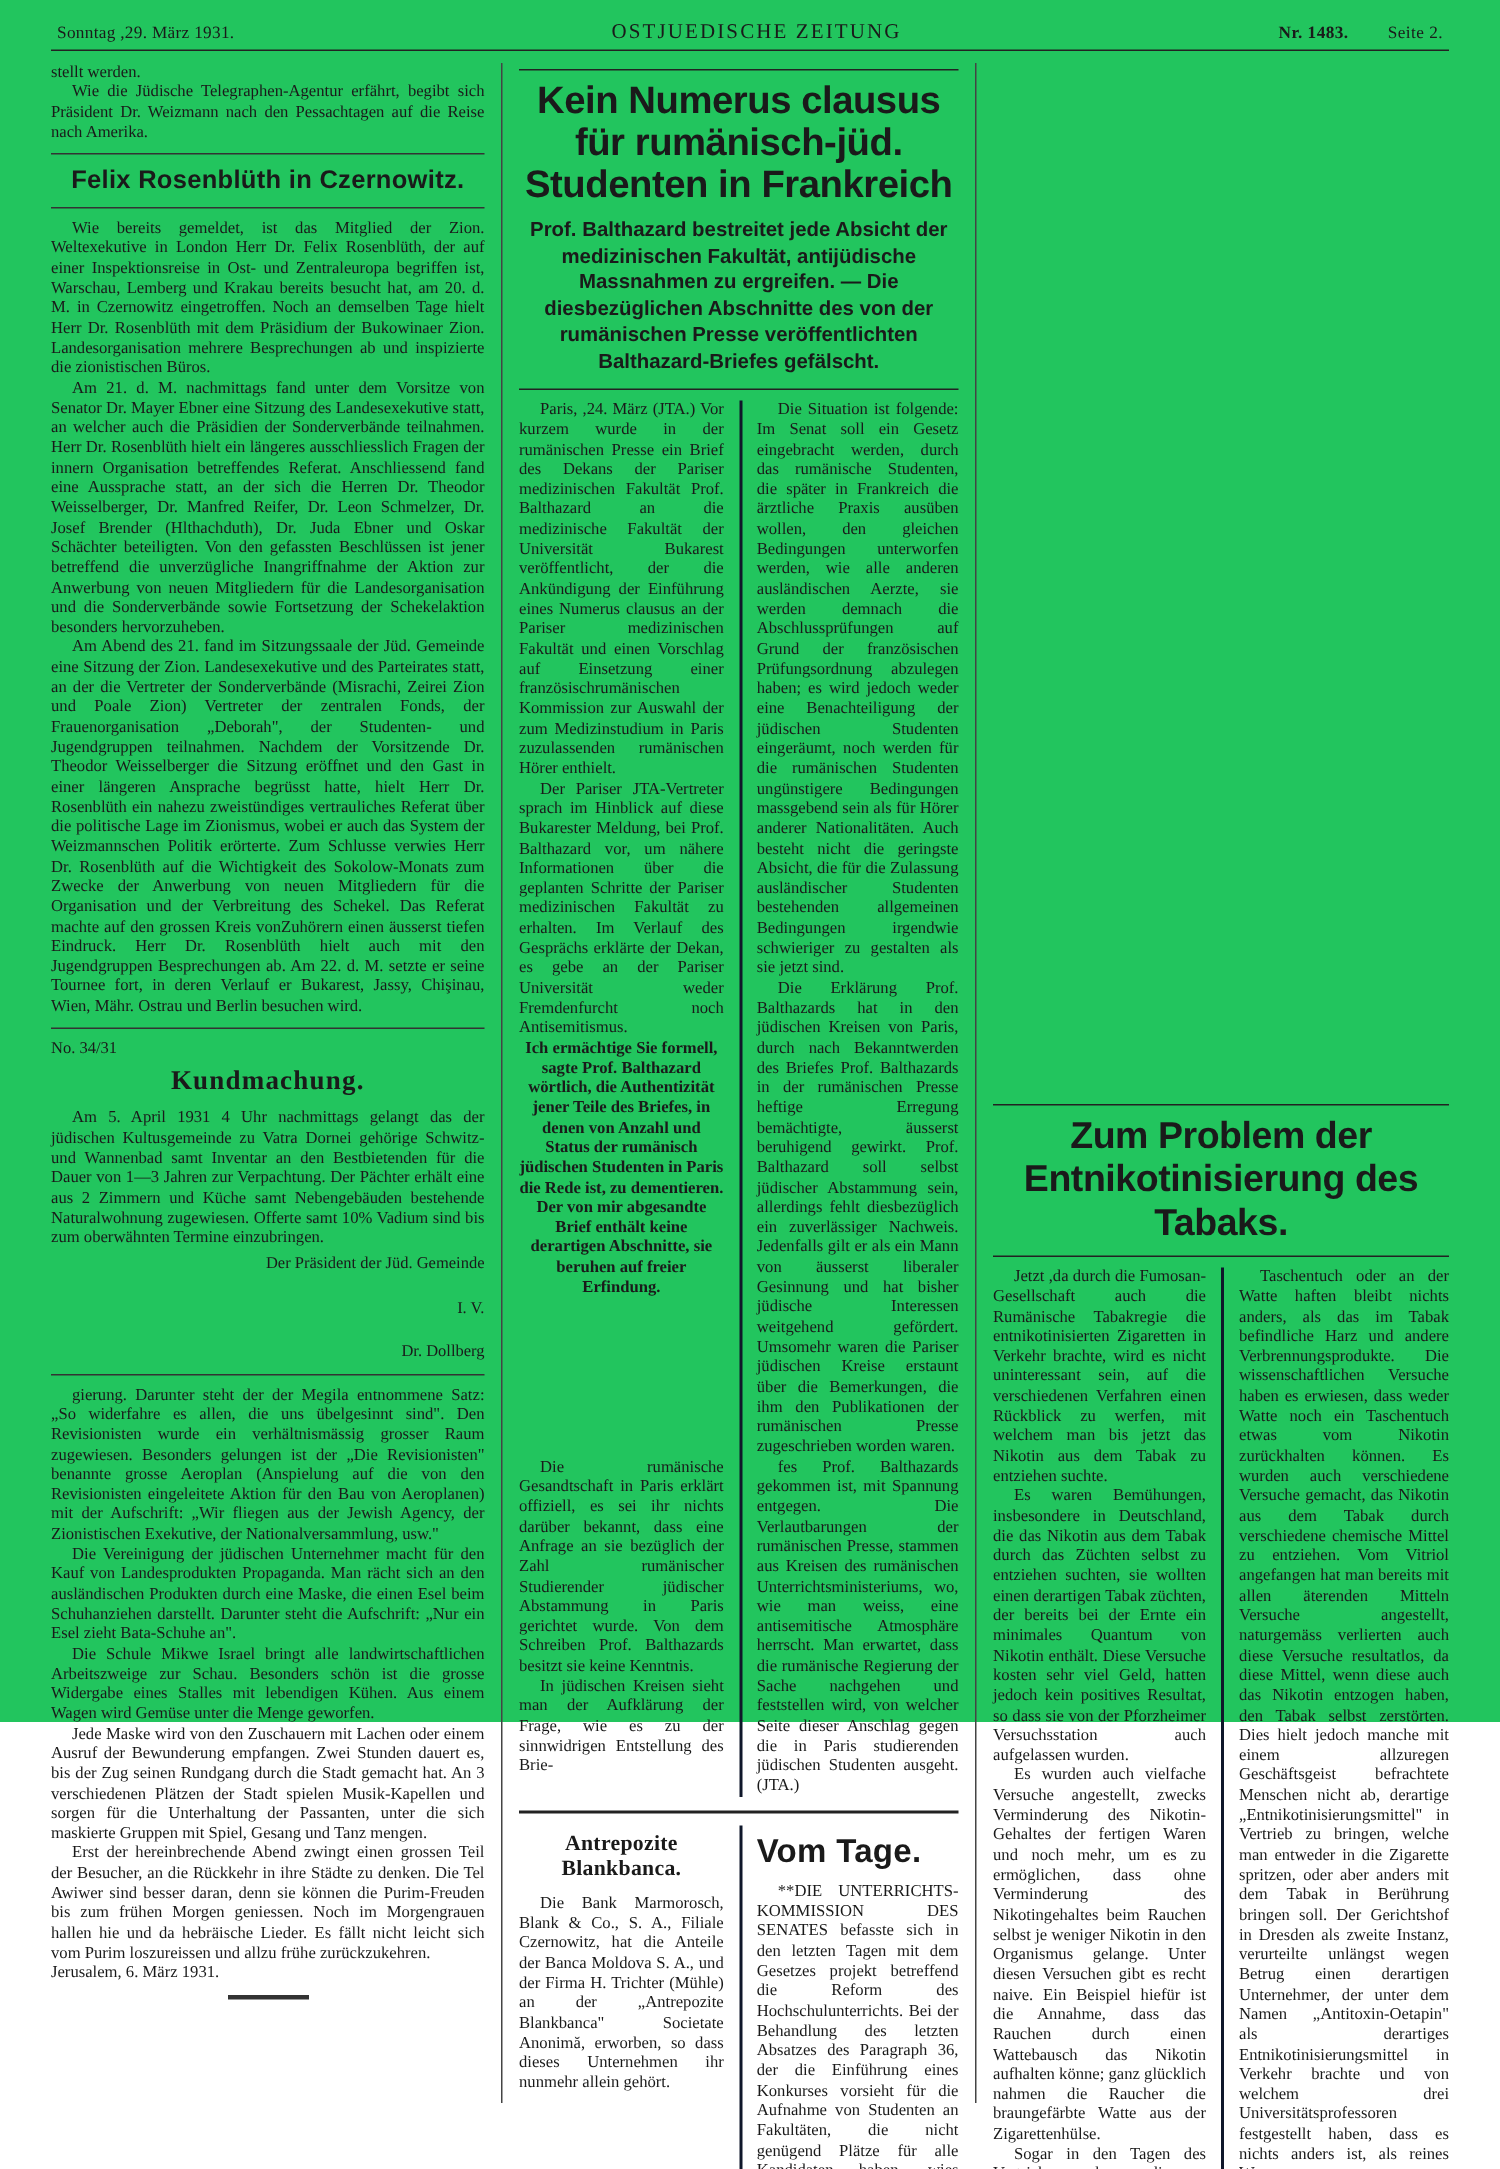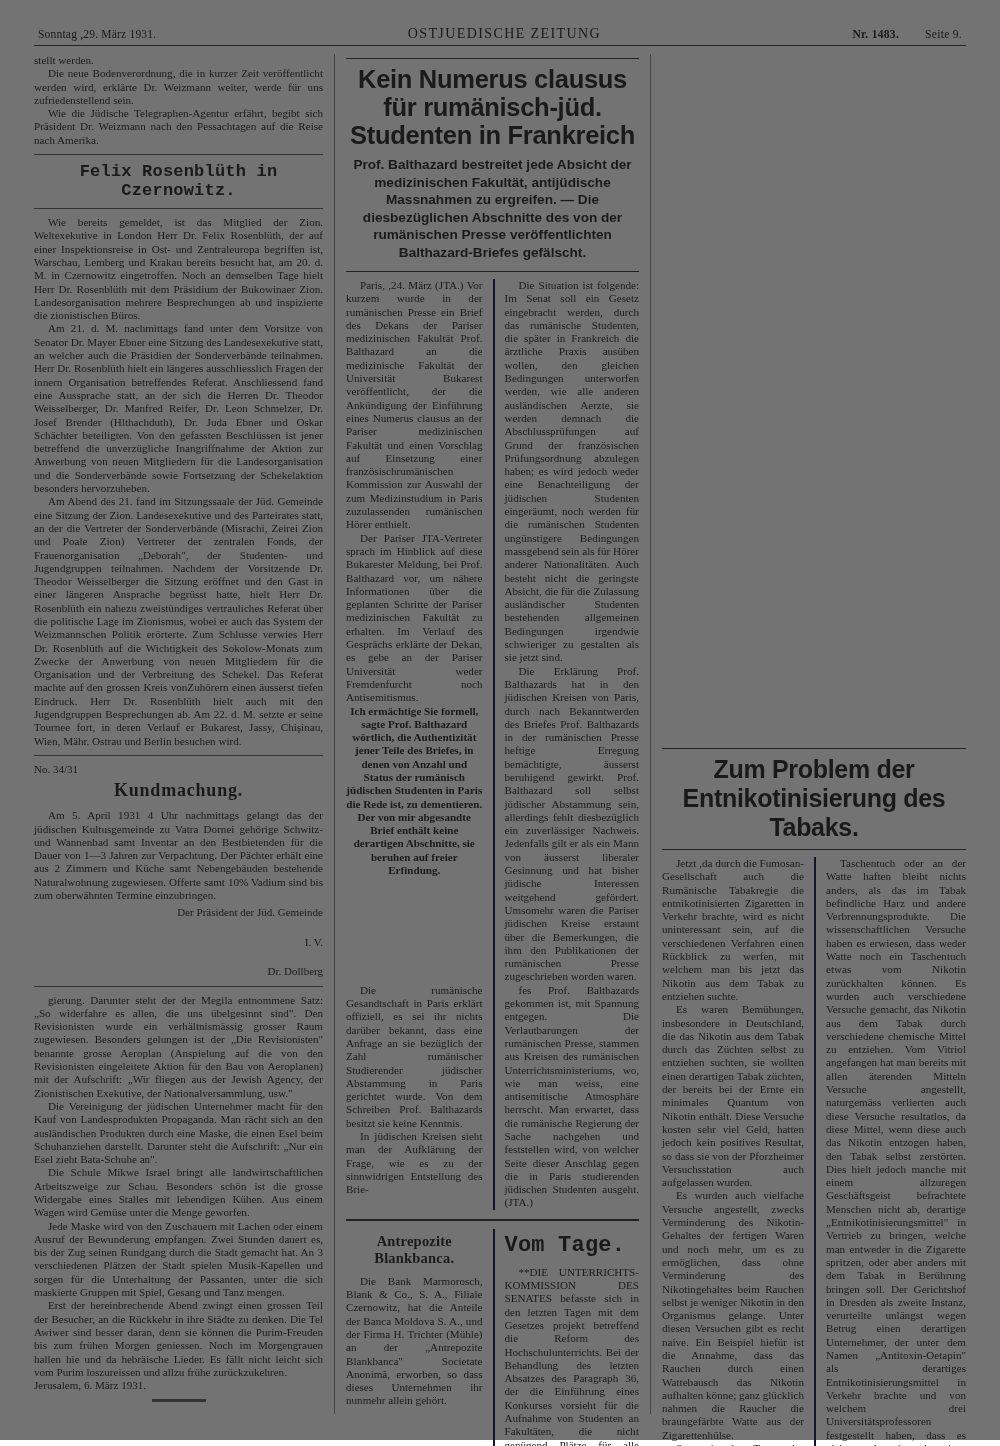--- a/index.html
+++ b/index.html
@@ -12,24 +12,24 @@
     height: 1446px;
     font-family: "Liberation Serif", serif;
     color: #1a1a1a;
     position: relative;
     overflow: hidden;
   }
   .page {
     position: absolute;
     left: 0; top: 0;
     width: 1000px;
-    height: 1440px;
-    background: #737373;
+    height: 1148px;
+    background: #22c55e;
     box-sizing: border-box;
-    padding: 26px 34px 10px 34px;
+    padding: 14px 34px 10px 34px;
   }
   
   .masthead {
     display: flex;
     align-items: baseline;
     justify-content: space-between;
     font-size: 11.5px;
     padding: 0 4px 3px 4px;
     border-bottom: 1.6px solid #222;
   }
@@ -104,21 +104,21 @@
   .headline-rule-top {
     border-top: 1.4px solid #222;
     margin: 4px 0 6px 0;
   }
   .headline-rule-bot {
     border-bottom: 1.4px solid #222;
     margin: 6px 0 7px 0;
   }
   .thin-rule { border-top: 1px solid #333; margin: 7px 0 7px 0; }
   .sec-title {
-    font-family: Liberation Mono, monospace;
+    font-family: Liberation Sans, sans-serif;
     font-weight: bold;
     font-size: 17px;
     text-align: center;
     margin: 4px 0 8px 0;
     letter-spacing: .2px;
   }
   .sec-title.serif {
     font-family: "Liberation Serif", serif;
     font-size: 18px;
     letter-spacing: .8px;
@@ -149,29 +149,28 @@
 </style>
 </head>
 <body>
 
 <div class="page">
 
   <div class="masthead">
     <div class="date">Sonntag ,29. März 1931.</div>
     <div class="paper-title">OSTJUEDISCHE ZEITUNG</div>
     <div class="issue">
-      <span class="no">Nr. 1483.</span><span class="pg">Seite 9.</span>
+      <span class="no">Nr. 1483.</span><span class="pg">Seite 2.</span>
     </div>
   </div>
 
   <div class="columns">
 
     <div class="col col-1">
       <p class="noind">stellt werden.</p>
-      <p>Die neue Bodenverordnung, die in kurzer Zeit veröffentlicht werden wird, erklärte Dr. Weizmann weiter, werde für uns zufriedenstellend sein.</p>
       <p>Wie die Jüdische Telegraphen-Agentur erfährt, begibt sich Präsident Dr. Weizmann nach den Pessachtagen auf die Reise nach Amerika.</p>
 
       <div class="thin-rule"></div>
       <div class="sec-title">Felix Rosenblüth in Czernowitz.</div>
       <div class="thin-rule"></div>
 
       <p>Wie bereits gemeldet, ist das Mitglied der Zion. Weltexekutive in London Herr Dr. Felix Rosenblüth, der auf einer Inspektionsreise in Ost- und Zentraleuropa begriffen ist, Warschau, Lemberg und Krakau bereits besucht hat, am 20. d. M. in Czernowitz eingetroffen. Noch an demselben Tage hielt Herr Dr. Rosenblüth mit dem Präsidium der Bukowinaer Zion. Landesorganisation mehrere Besprechungen ab und inspizierte die zionistischen Büros.</p>
       <p>Am 21. d. M. nachmittags fand unter dem Vorsitze von Senator Dr. Mayer Ebner eine Sitzung des Landesexekutive statt, an welcher auch die Präsidien der Sonderverbände teilnahmen. Herr Dr. Rosenblüth hielt ein längeres ausschliesslich Fragen der innern Organisation betreffendes Referat. Anschliessend fand eine Aussprache statt, an der sich die Herren Dr. Theodor Weisselberger, Dr. Manfred Reifer, Dr. Leon Schmelzer, Dr. Josef Brender (Hlthachduth), Dr. Juda Ebner und Oskar Schächter beteiligten. Von den gefassten Beschlüssen ist jener betreffend die unverzügliche Inangriffnahme der Aktion zur Anwerbung von neuen Mitgliedern für die Landesorganisation und die Sonderverbände sowie Fortsetzung der Schekelaktion besonders hervorzuheben.</p>
       <p>Am Abend des 21. fand im Sitzungssaale der Jüd. Gemeinde eine Sitzung der Zion. Landesexekutive und des Parteirates statt, an der die Vertreter der Sonderverbände (Misrachi, Zeirei Zion und Poale Zion) Vertreter der zentralen Fonds, der Frauenorganisation „Deborah", der Studenten- und Jugendgruppen teilnahmen. Nachdem der Vorsitzende Dr. Theodor Weisselberger die Sitzung eröffnet und den Gast in einer längeren Ansprache begrüsst hatte, hielt Herr Dr. Rosenblüth ein nahezu zweistündiges vertrauliches Referat über die politische Lage im Zionismus, wobei er auch das System der Weizmannschen Politik erörterte. Zum Schlusse verwies Herr Dr. Rosenblüth auf die Wichtigkeit des Sokolow-Monats zum Zwecke der Anwerbung von neuen Mitgliedern für die Organisation und der Verbreitung des Schekel. Das Referat machte auf den grossen Kreis vonZuhörern einen äusserst tiefen Eindruck. Herr Dr. Rosenblüth hielt auch mit den Jugendgruppen Besprechungen ab. Am 22. d. M. setzte er seine Tournee fort, in deren Verlauf er Bukarest, Jassy, Chişinau, Wien, Mähr. Ostrau und Berlin besuchen wird.</p>
 

